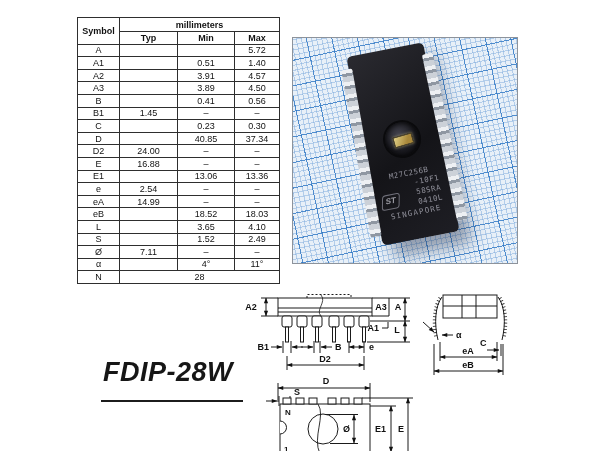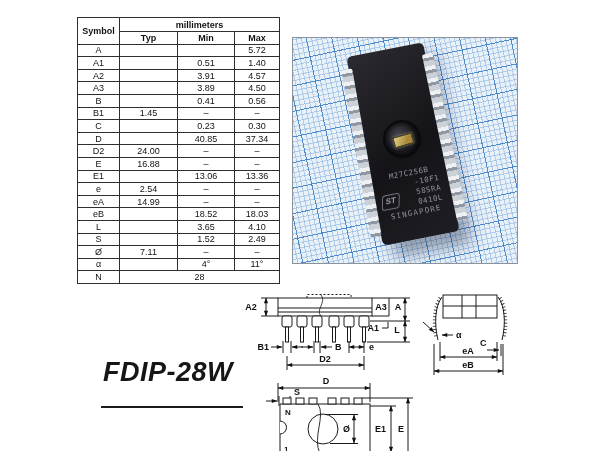--- a/index.html
+++ b/index.html
@@ -42,21 +42,21 @@
   .marking .c{text-align:center;}
   .marking .r{text-align:right;padding-right:10px;}
   .marking .sg{letter-spacing:1.2px;}
   .st-logo{position:absolute;left:7px;top:143px;width:16px;height:13px;border:1px solid #70707a;
         border-radius:3px;transform:skewX(-12deg);color:#9a9aa2;font-size:8px;font-weight:700;
         text-align:center;line-height:12px;font-family:"Liberation Sans",sans-serif;}
 
   
   .pkg-label{position:absolute;left:101px;top:344px;font-style:italic;font-weight:700;
         font-size:27px;letter-spacing:0.5px;color:#161616;border-bottom:2.5px solid #1c1c1c;
-        padding:0 10px 18px 2px;text-align:right;}
+        padding:0 10px 12px 2px;text-align:right;}
 
   
   svg.draw{position:absolute;left:0;top:0;}
   svg.draw text{font-family:"Liberation Sans",sans-serif;font-size:9px;font-weight:700;fill:#111;stroke:none;}
   svg.draw text.small{font-size:8px;}
 </style>
 </head>
 <body>
 
 <div class="stage">

